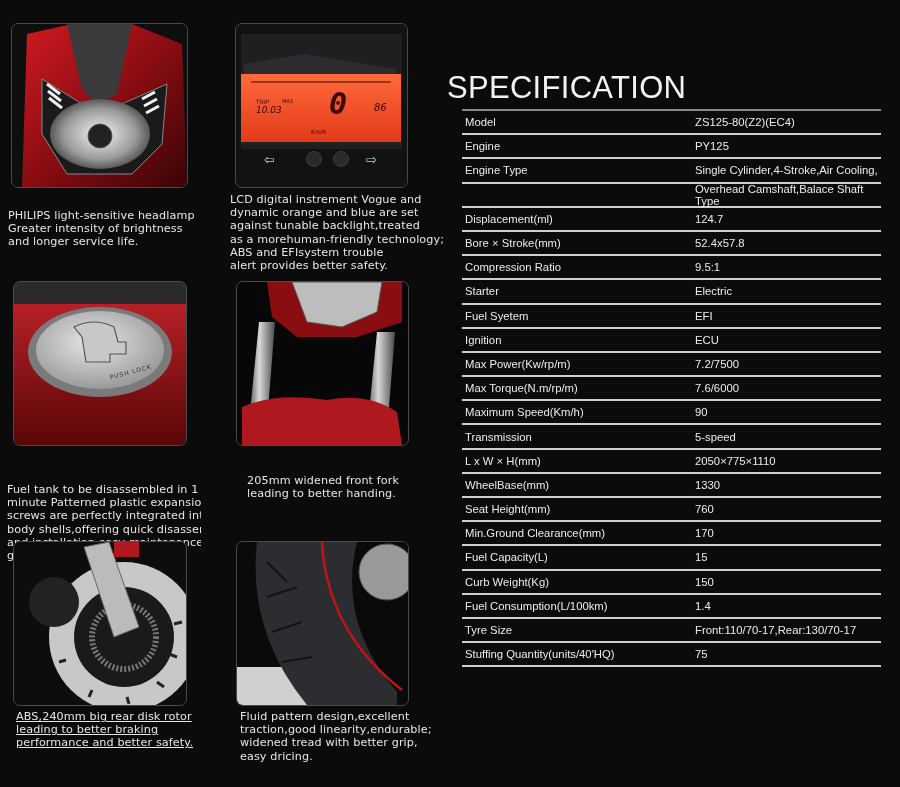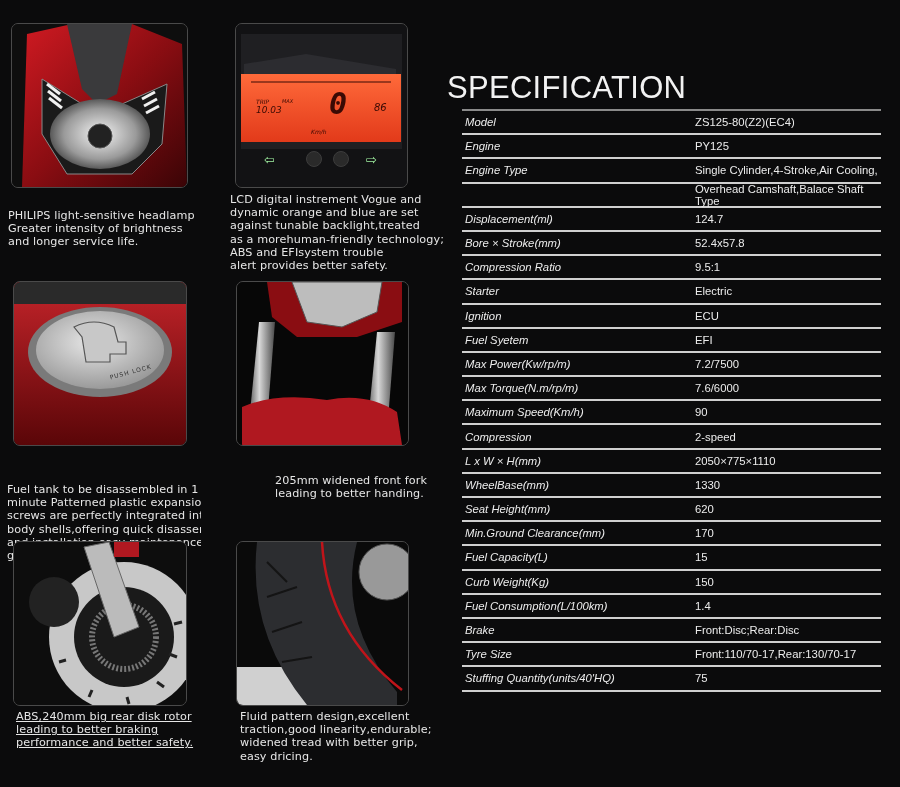--- a/index.html
+++ b/index.html
@@ -43,21 +43,21 @@
   }
   .spec-row {
     display: flex;
     height: 22.2px;
     align-items: center;
     border-bottom: 2px solid #cfcfcf;
     font-family: "Liberation Sans", sans-serif;
     font-size: 11.3px;
     color: #ececec;
   }
-  .spec-label { width: 230px; padding-left: 3px; font-style: italic; }
+  .spec-label { width: 230px; padding-left: 3px; }
   .spec-value { flex: 1; }
 </style>
 </head>
 <body>
 
 <div class="photo" style="left:11px;top:23px;width:175px;height:163px;">
   <svg viewBox="0 0 175 163">
     <defs>
       <linearGradient id="red1" x1="0" y1="0" x2="1" y2="1">
         <stop offset="0" stop-color="#d01a22"></stop>
@@ -161,21 +161,21 @@
       </linearGradient>
     </defs>
     <rect width="171" height="163" fill="#070707"></rect>
     <path d="M30 0 L165 0 L165 40 L120 55 L60 55 L35 35 Z" fill="#8a0d12"></path>
     <path d="M55 0 L145 0 L140 30 L105 45 L70 40 Z" fill="#bdbdbd" stroke="#555"></path>
     <path d="M22 40 L38 40 L30 140 L12 140 Z" fill="url(#fork)"></path>
     <path d="M140 50 L158 50 L150 150 L130 150 Z" fill="url(#fork)"></path>
     <path d="M5 125 Q40 110 90 118 Q130 110 160 130 L165 163 L5 163 Z" fill="#b01820"></path>
   </svg>
 </div>
-<div class="caption" style="left:247px;top:474px;margin-left:28px;">205mm widened front fork
+<div class="caption" style="left:247px;top:474px;">205mm widened front fork
 leading to better handing.</div>
 
 <div class="photo" style="left:13px;top:541px;width:172px;height:163px;">
   <svg viewBox="0 0 172 163">
     <rect width="172" height="163" fill="#0d0d0d"></rect>
     <circle cx="110" cy="95" r="75" fill="#c8c8c8"></circle>
     <circle cx="110" cy="95" r="50" fill="#1a1a1a"></circle>
     <circle cx="110" cy="95" r="32" fill="none" stroke="#777" stroke-width="6" stroke-dasharray="2 2"></circle>
     <g stroke="#222" stroke-width="3">
       <line x1="168" y1="80" x2="160" y2="82"></line>
@@ -243,76 +243,72 @@
     </div>
   <div class="spec-row">
       <span class="spec-label">Compression Ratio</span>
       <span class="spec-value">9.5:1</span>
     </div>
   <div class="spec-row">
       <span class="spec-label">Starter</span>
       <span class="spec-value">Electric</span>
     </div>
   <div class="spec-row">
+      <span class="spec-label">Fuel Syetem</span>
+      <span class="spec-value">EFI</span>
+    </div>
+  <div class="spec-row">
       <span class="spec-label">Ignition</span>
       <span class="spec-value">ECU</span>
     </div>
   <div class="spec-row">
-      <span class="spec-label">Fuel Syetem</span>
-      <span class="spec-value">EFI</span>
-    </div>
-  <div class="spec-row">
       <span class="spec-label">Max Power(Kw/rp/m)</span>
       <span class="spec-value">7.2/7500</span>
     </div>
   <div class="spec-row">
       <span class="spec-label">Max Torque(N.m/rp/m)</span>
       <span class="spec-value">7.6/6000</span>
     </div>
   <div class="spec-row">
       <span class="spec-label">Maximum Speed(Km/h)</span>
       <span class="spec-value">90</span>
     </div>
   <div class="spec-row">
-      <span class="spec-label">Compression</span>
-      <span class="spec-value">2-speed</span>
+      <span class="spec-label">Transmission</span>
+      <span class="spec-value">5-speed</span>
     </div>
   <div class="spec-row">
       <span class="spec-label">L x W × H(mm)</span>
       <span class="spec-value">2050×775×1110</span>
     </div>
   <div class="spec-row">
       <span class="spec-label">WheelBase(mm)</span>
       <span class="spec-value">1330</span>
     </div>
   <div class="spec-row">
       <span class="spec-label">Seat Height(mm)</span>
-      <span class="spec-value">620</span>
+      <span class="spec-value">760</span>
     </div>
   <div class="spec-row">
       <span class="spec-label">Min.Ground Clearance(mm)</span>
       <span class="spec-value">170</span>
     </div>
   <div class="spec-row">
       <span class="spec-label">Fuel Capacity(L)</span>
       <span class="spec-value">15</span>
     </div>
   <div class="spec-row">
       <span class="spec-label">Curb Weight(Kg)</span>
       <span class="spec-value">150</span>
     </div>
   <div class="spec-row">
       <span class="spec-label">Fuel Consumption(L/100km)</span>
       <span class="spec-value">1.4</span>
     </div>
   <div class="spec-row">
-      <span class="spec-label">Brake</span>
-      <span class="spec-value">Front:Disc;Rear:Disc</span>
-    </div>
-  <div class="spec-row">
       <span class="spec-label">Tyre Size</span>
       <span class="spec-value">Front:110/70-17,Rear:130/70-17</span>
     </div>
   <div class="spec-row">
       <span class="spec-label">Stuffing Quantity(units/40'HQ)</span>
       <span class="spec-value">75</span>
     </div>
 </div>
 
 </body></html>

